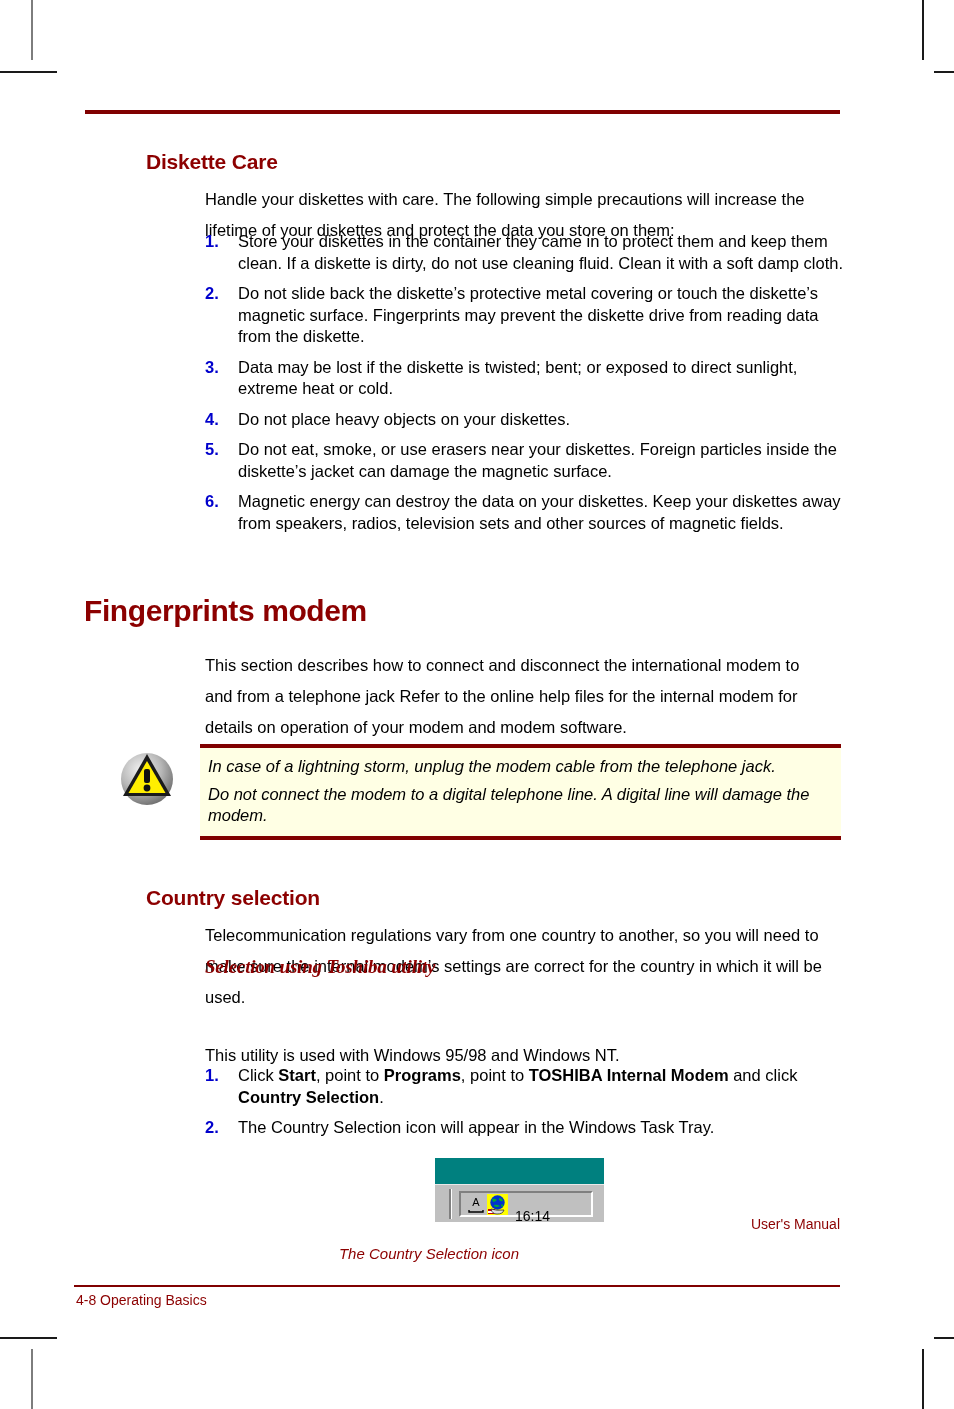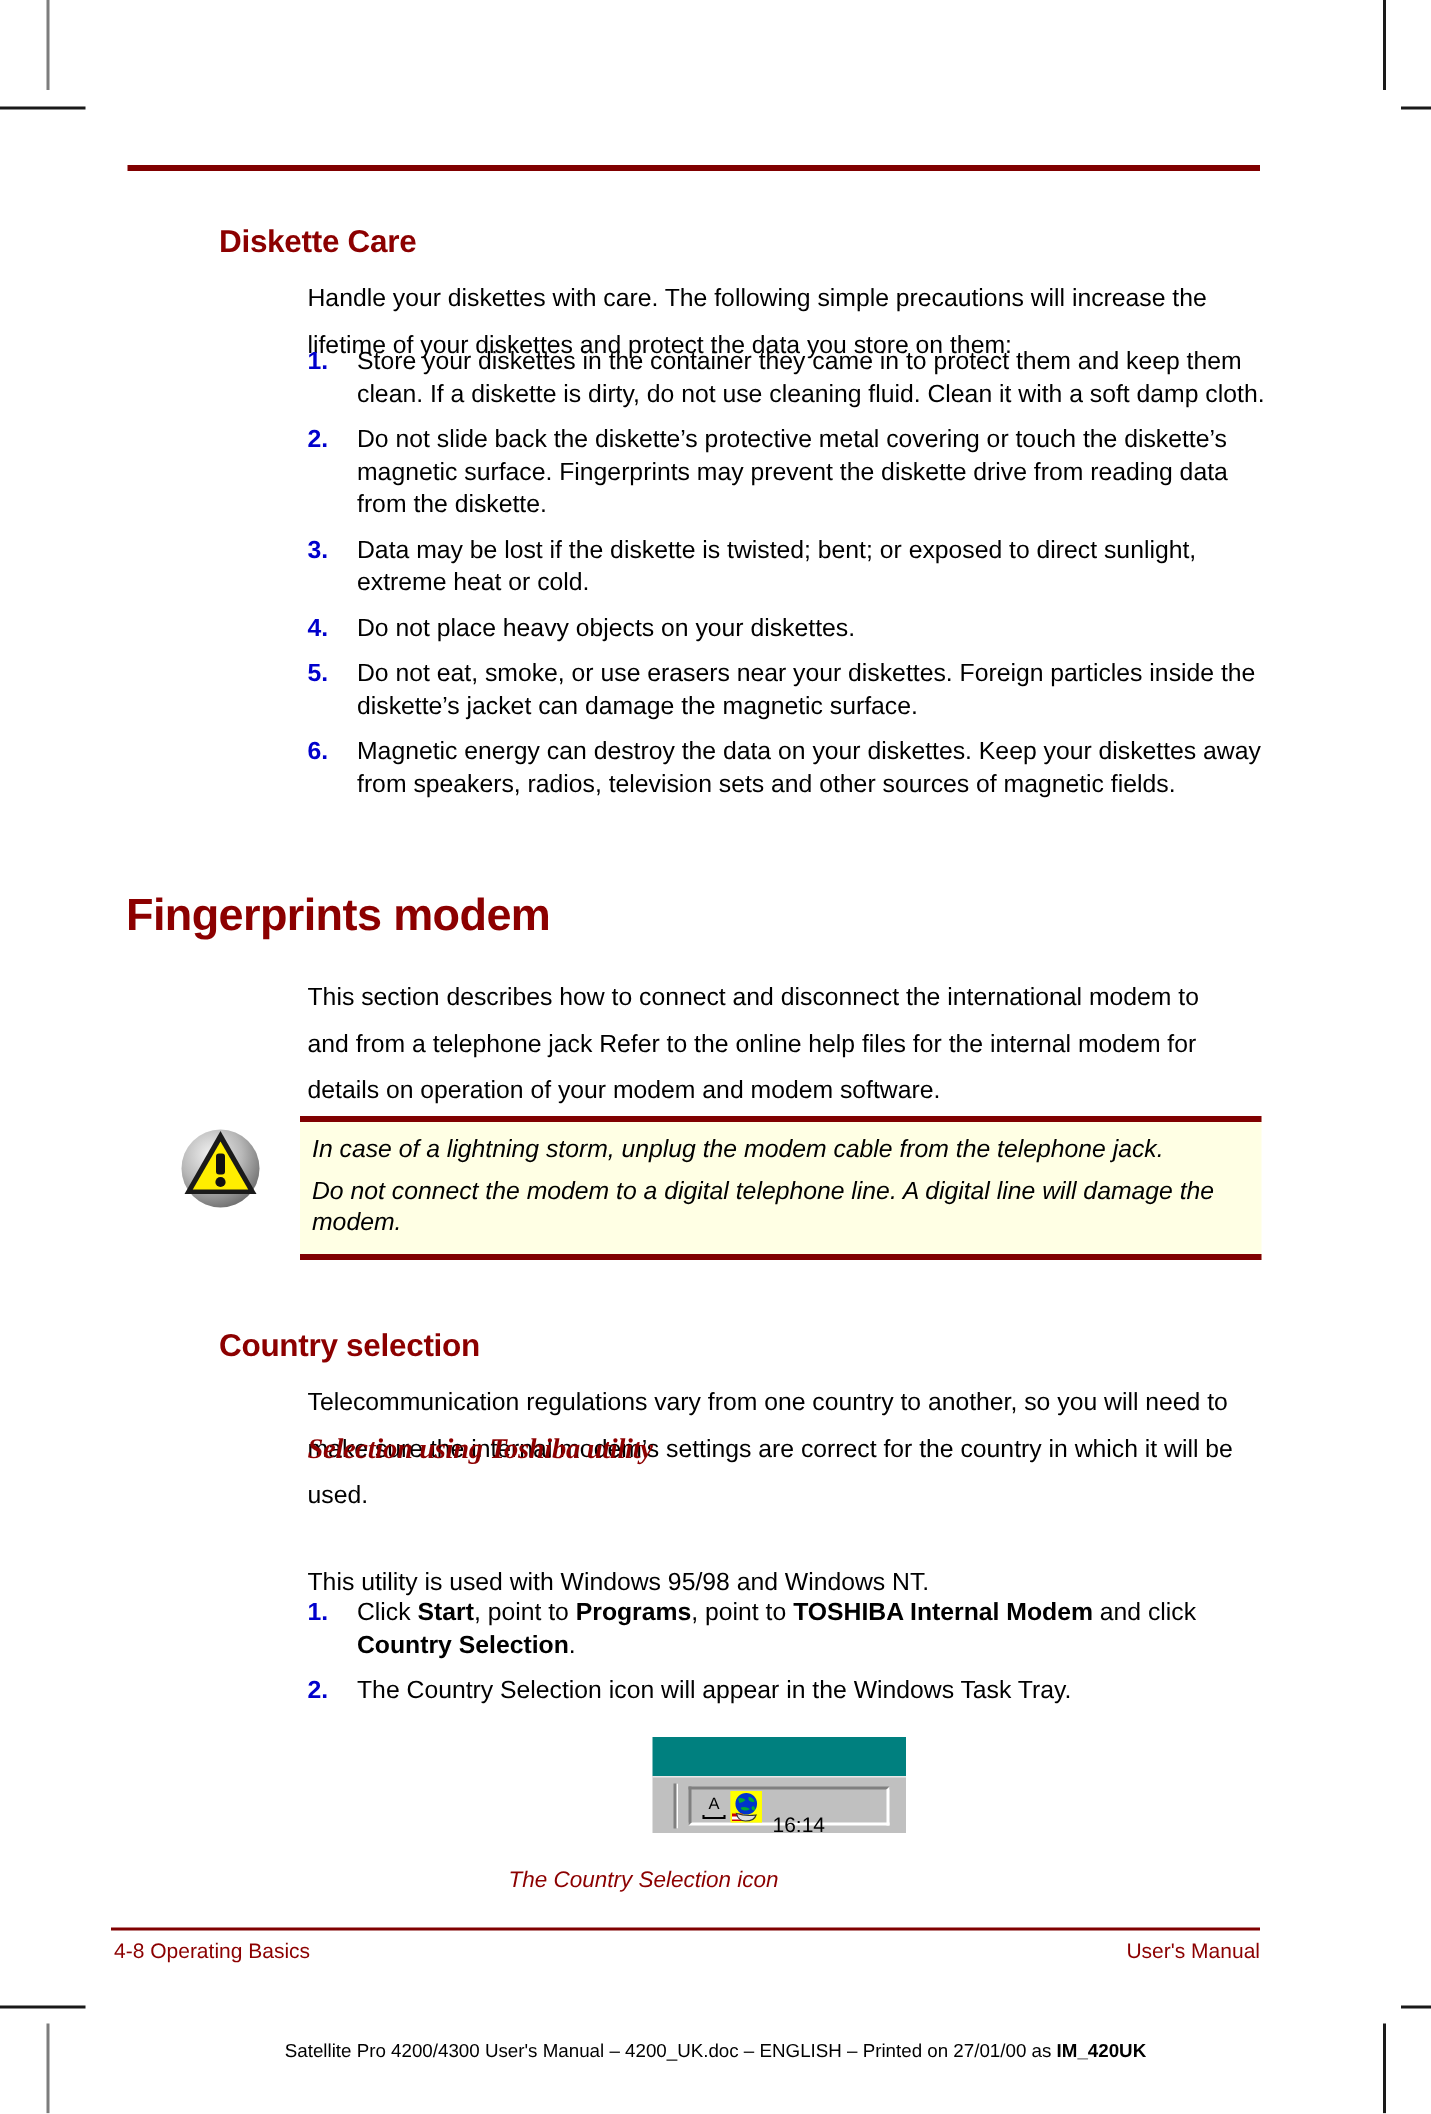--- a/index.html
+++ b/index.html
@@ -200,21 +200,21 @@
 
   
   .footer-left {
     position: absolute;
     left: 76px; top: 1292px;
     font-size: 14px;
     color: #8c0000;
   }
   .footer-right {
     position: absolute;
-    right: 114px; top: 1292px;
+    right: 114px; top: 1216px;
     font-size: 14px;
     color: #8c0000;
   }
   .printline {
     position: absolute;
     left: 0; top: 1360px;
     width: 954px;
     text-align: center;
     font-size: 12.5px;
     color: #000000;
@@ -341,17 +341,14 @@
       </div>
     </div>
   </div>
 
   <div class="fig-caption">The Country Selection icon</div>
 
   <div class="rule-bottom"></div>
   <div class="footer-left">4-8  Operating Basics</div>
   <div class="footer-right">User's Manual</div>
 
-  <div class="printline">
-    <span>Satellite Pro 4200/4300 User's Manual  – 4200_UK.doc – ENGLISH – Printed on 27/01/00 as </span><b>IM_420UK</b>
-  </div>
 
 </div>
 
 </body></html>

